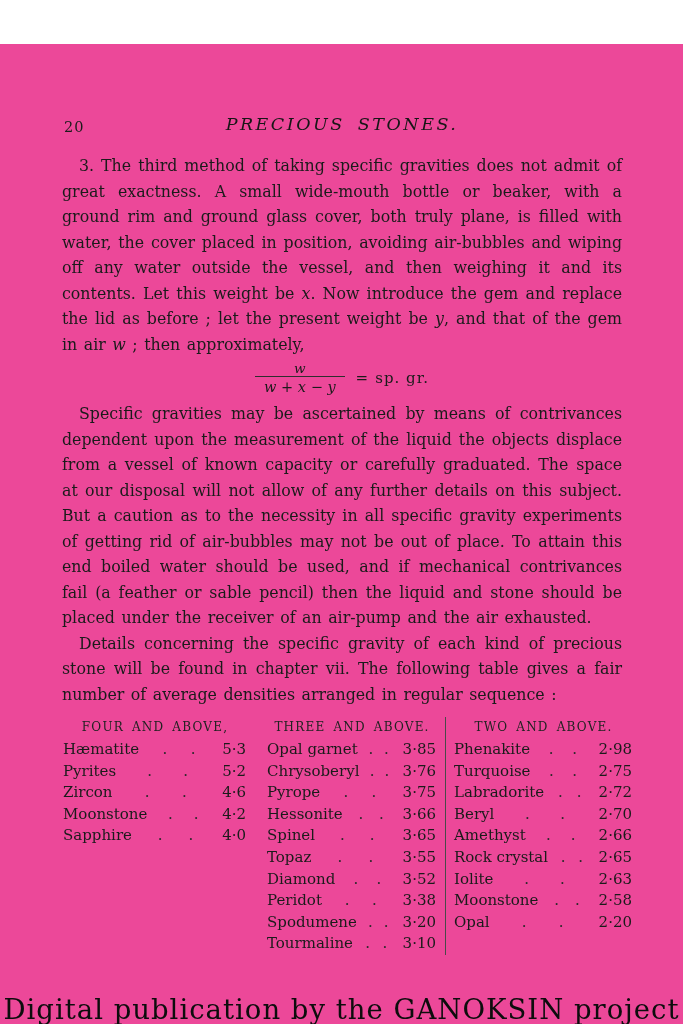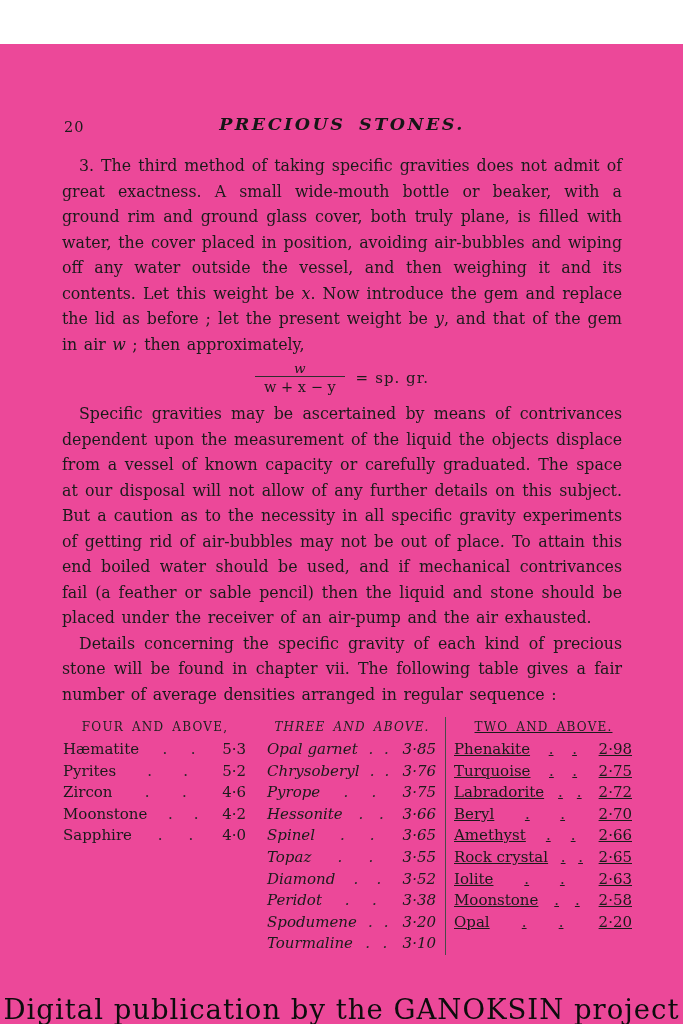--- a/index.html
+++ b/index.html
@@ -13,53 +13,53 @@
     overflow: hidden;
     font-family: "DejaVu Serif", "Liberation Serif", serif;
     color: #1b1b1b;
     margin-top: 44px;
   }
   
   .page-header { position: relative; height: 26px; margin-bottom: 13px; }
   .page-number { position: absolute; left: 2px; top: 5px; font-size: 14.5px; letter-spacing: 1px; }
   .running-title {
     display: block; text-align: center;
-    font-style: italic; font-weight: 700;
+    font-style: italic; font-weight: 400;
     font-size: 17.5px; letter-spacing: 2.5px; word-spacing: 5px;
     color: #161616;
   }
   
   .body-par {
     margin: 0;
     font-size: 15.8px;
     line-height: 25.5px;
     text-align: justify;
     word-spacing: 1.5px;
   }
   .indent { text-indent: 17px; }
   .body-par i { font-style: italic; }
   
   .formula { text-align: center; margin: 3px 0 4px; font-size: 15px; white-space: nowrap; }
   .frac { display: inline-block; vertical-align: middle; text-align: center; }
   .frac .num { display: block; font-style: italic; font-size: 13.5px; line-height: 16px; }
-  .frac .den { display: block; font-size: 14.5px; line-height: 19px;
+  .frac .den { display: block; font-style: italic; font-size: 14.5px; line-height: 19px;
                border-top: 1px solid #2e2e2e; padding: 1px 9px 0; }
   .formula .eq { margin-left: 11px; }
   .formula .result { margin-left: 7px; letter-spacing: 1px; }
   
   .sg-table {
     display: flex;
     width: 586px;
     margin: 10px 0 0 -7px;
     align-items: stretch;
   }
   .sg-col { box-sizing: border-box; }
   .sg-col-0 { width: 204px; border-right: 4px solid #ec4899; }
-  .sg-col-1 { width: 187px; border-right: 1px solid #4a4a4a; font-style: italic; }
-  .sg-col-2 { width: 195px; text-decoration: underline; }
+  .sg-col-1 { width: 187px; border-right: 1px solid #4a4a4a; }
+  .sg-col-2 { width: 195px; }
   .sg-head {
     font-size: 12px; letter-spacing: 1.2px; word-spacing: 3px;
     text-align: center; padding: 3px 0 5px; color: #222;
   }
   .sg-row {
     display: flex; align-items: baseline;
     font-size: 15px; line-height: 21.6px;
     padding: 0 9px 0 8px;
   }
   .sg-name { white-space: nowrap; }

